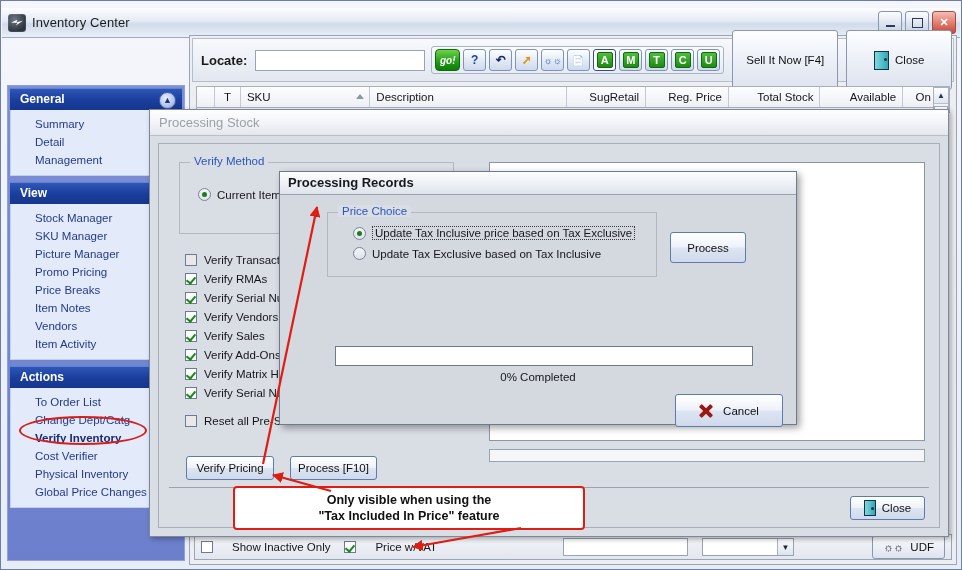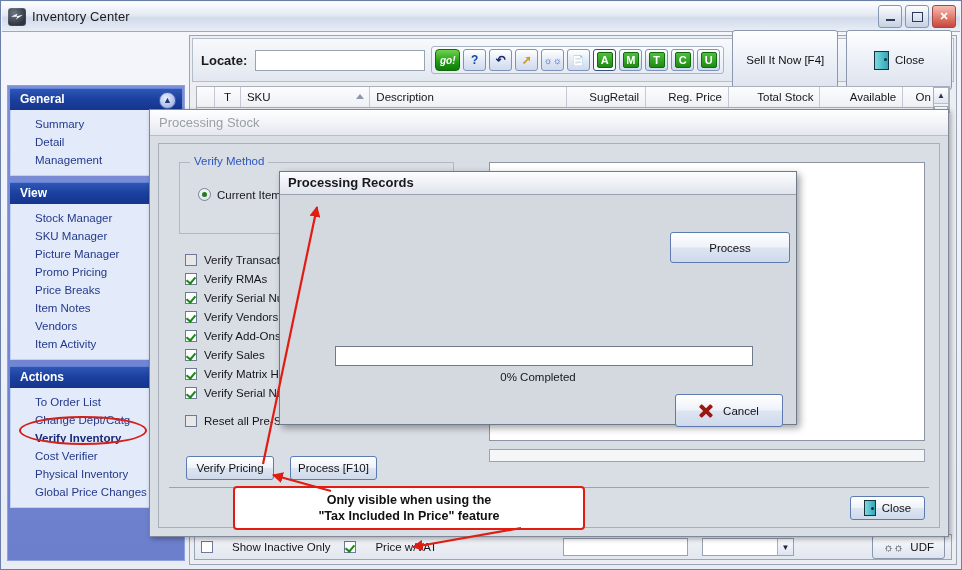--- a/index.html
+++ b/index.html
@@ -14,21 +14,21 @@
     position: relative;
     width: 962px; height: 570px;
     background: linear-gradient(#f4f6fb, #e8ecf5);
     border: 1px solid #6a7ea8;
     box-sizing: border-box;
     overflow: hidden;
   }
 
   
   .titlebar {
-    position: absolute; left: 1px; top: 1px; right: 1px; height: 30px;
+    position: absolute; left: 1px; top: 7px; right: 1px; height: 30px;
     background: linear-gradient(#fcfdff 0%, #e4eaf4 45%, #d2dbeb 55%, #e9eef7 100%);
     border-bottom: 1px solid #9aa9c4;
     display: flex; align-items: center;
     box-sizing: border-box;
   }
   .app-icon {
     width: 18px; height: 18px; margin-left: 6px; margin-right: 6px;
     border-radius: 3px;
     background: radial-gradient(circle at 35% 30%, #6d7785 0%, #2d3540 70%);
     position: relative; flex: none;
@@ -557,25 +557,25 @@
         <div class="ckrow">
           <span class="cbx checked"></span>
           <span>Verify Serial Numl</span>
         </div>
         <div class="ckrow">
           <span class="cbx checked"></span>
           <span>Verify Vendors</span>
         </div>
         <div class="ckrow">
           <span class="cbx checked"></span>
+          <span>Verify Sales</span>
+        </div>
+        <div class="ckrow">
+          <span class="cbx checked"></span>
           <span>Verify Add-Ons</span>
-        </div>
-        <div class="ckrow">
-          <span class="cbx checked"></span>
-          <span>Verify Sales</span>
         </div>
         <div class="ckrow">
           <span class="cbx checked"></span>
           <span>Verify Matrix Hea</span>
         </div>
         <div class="ckrow">
           <span class="cbx checked"></span>
           <span>Verify Serial Numl</span>
         </div>
         <div class="ckrow" style="margin-top:9px;">
@@ -599,22 +599,33 @@
         <span class="door-icon" style="width:10px;height:14px;"></span>
         <span>Close</span>
       </div>
     </div>
   </div>
 
   <div class="dlg-rec">
     <div class="dlg-rec-title">Processing Records</div>
     <div class="dlg-rec-body">
 
-
-      <div class="btn3d" style="position:absolute; left:385px; top:33px; width:120px; height:31px;">
+      <div class="group" style="left:42px; top:13px; width:330px; height:65px;">
+        <span class="group-title">Price Choice</span>
+        <div class="rrow" style="position:absolute; left:25px; top:13px;">
+          <span class="radio on"></span>
+          <span class="focus-dots">Update Tax Inclusive price based on Tax Exclusive</span>
+        </div>
+        <div class="rrow" style="position:absolute; left:25px; top:34px;">
+          <span class="radio"></span>
+          <span>Update Tax Exclusive based on Tax Inclusive</span>
+        </div>
+      </div>
+
+      <div class="btn3d" style="position:absolute; left:385px; top:33px; width:76px; height:31px;">
         <span>Process</span>
       </div>
 
       <div class="progressbar"></div>
       <div class="pct">0% Completed</div>
 
       <div class="btn3d" style="position:absolute; left:390px; top:195px; width:108px; height:33px; gap:10px;">
         <span class="xmark"></span>
         <span>Cancel</span>
       </div>

